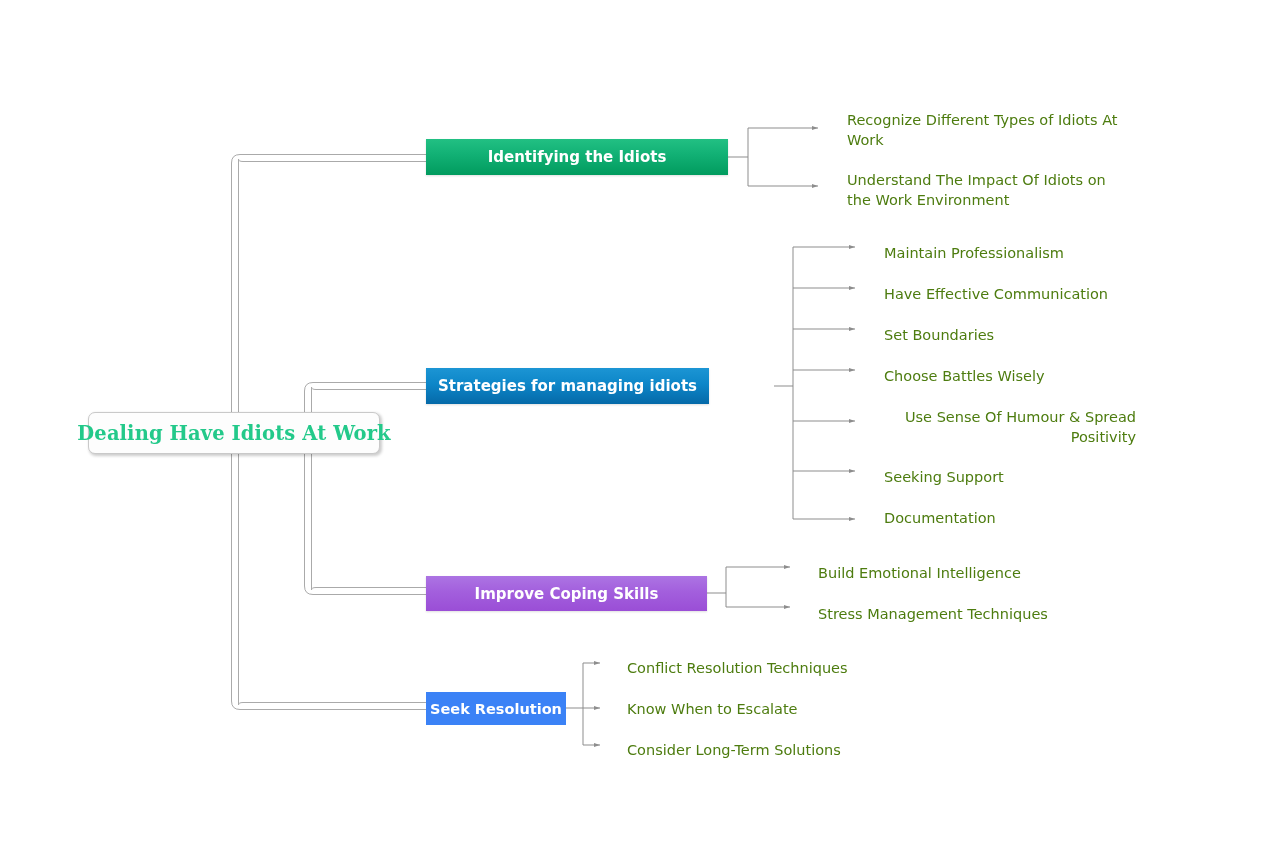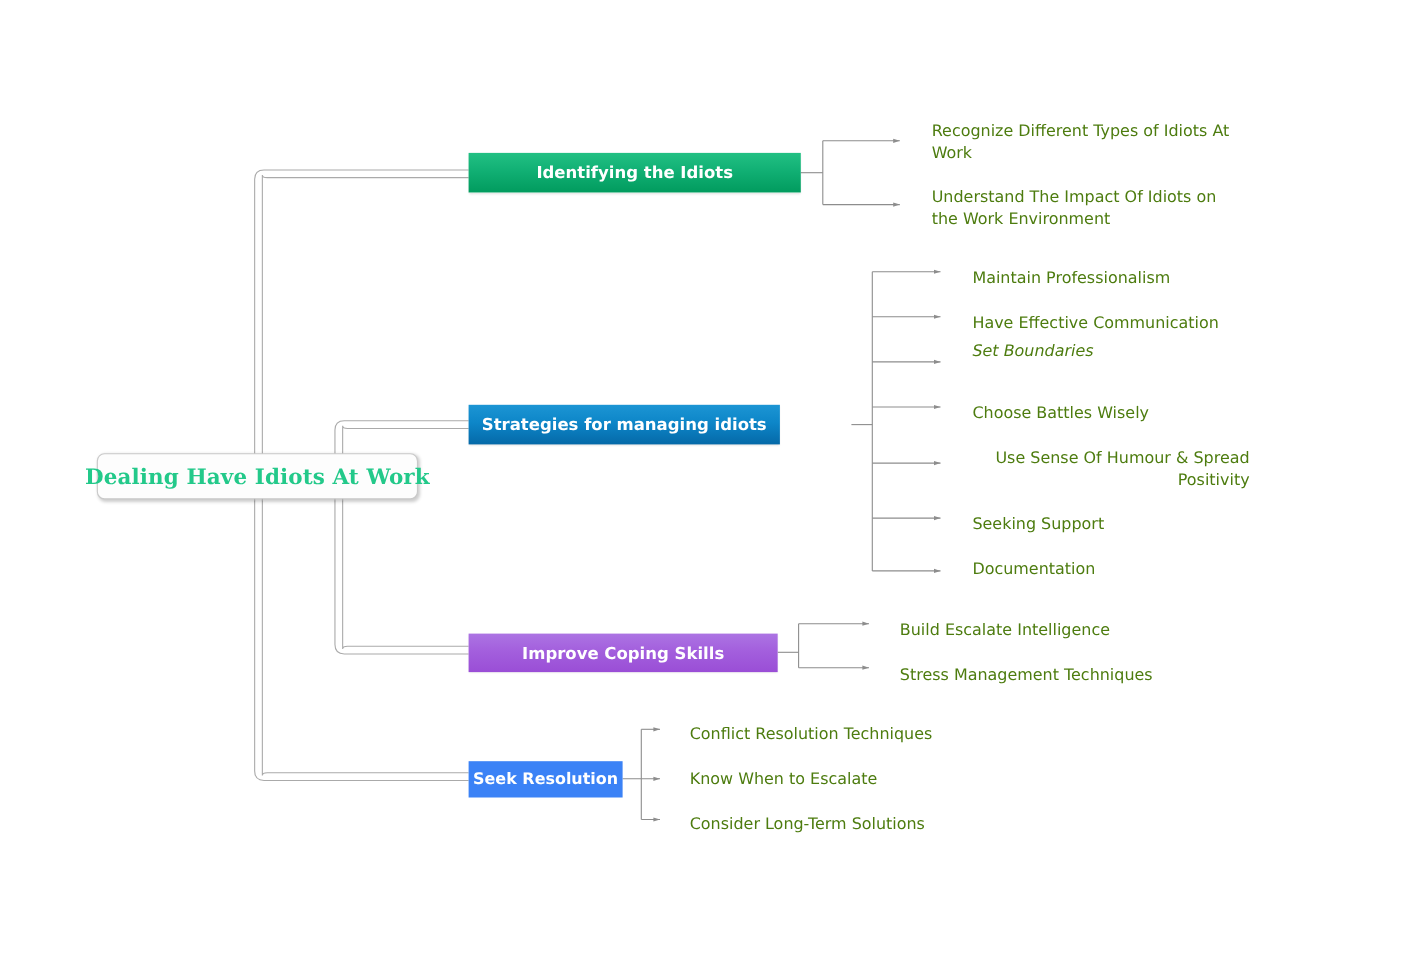--- a/index.html
+++ b/index.html
@@ -206,27 +206,27 @@
     <span class="topic-label">Seek Resolution</span>
   </div>
 
   <div class="leaf" style="left:847px; top:110px; width:330px;">Recognize Different Types of Idiots At
 Work</div>
   <div class="leaf" style="left:847px; top:170px; width:330px;">Understand The Impact Of Idiots on
 the Work Environment</div>
 
   <div class="leaf" style="left:884px; top:243px; width:300px;">Maintain Professionalism</div>
   <div class="leaf" style="left:884px; top:284px; width:300px;">Have Effective Communication</div>
-  <div class="leaf" style="left:884px; top:310px; width:300px;font-style:italic;">Set Boundaries</div>
+  <div class="leaf" style="left:884px; top:325px; width:300px;">Set Boundaries</div>
   <div class="leaf" style="left:884px; top:366px; width:300px;">Choose Battles Wisely</div>
   <div class="leaf indent-first" style="left:836px; top:407px; width:300px;text-align:right;">Use Sense Of Humour &amp; Spread
 Positivity</div>
   <div class="leaf" style="left:884px; top:467px; width:300px;">Seeking Support</div>
   <div class="leaf" style="left:884px; top:508px; width:300px;">Documentation</div>
 
-  <div class="leaf" style="left:818px; top:563px; width:300px;">Build Escalate Intelligence</div>
+  <div class="leaf" style="left:818px; top:563px; width:300px;">Build Emotional Intelligence</div>
   <div class="leaf" style="left:818px; top:604px; width:300px;">Stress Management Techniques</div>
 
   <div class="leaf" style="left:627px; top:658px; width:320px;">Conflict Resolution Techniques</div>
   <div class="leaf" style="left:627px; top:699px; width:320px;">Know When to Escalate</div>
   <div class="leaf" style="left:627px; top:740px; width:320px;">Consider Long-Term Solutions</div>
 
 </div>
 
 </body></html>

